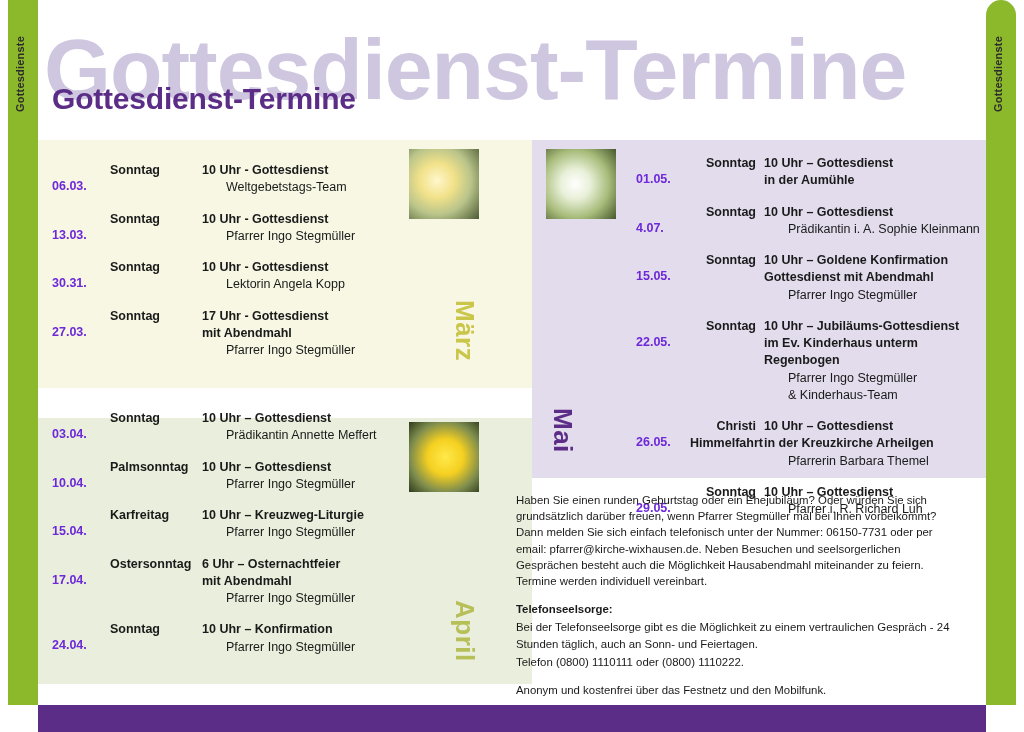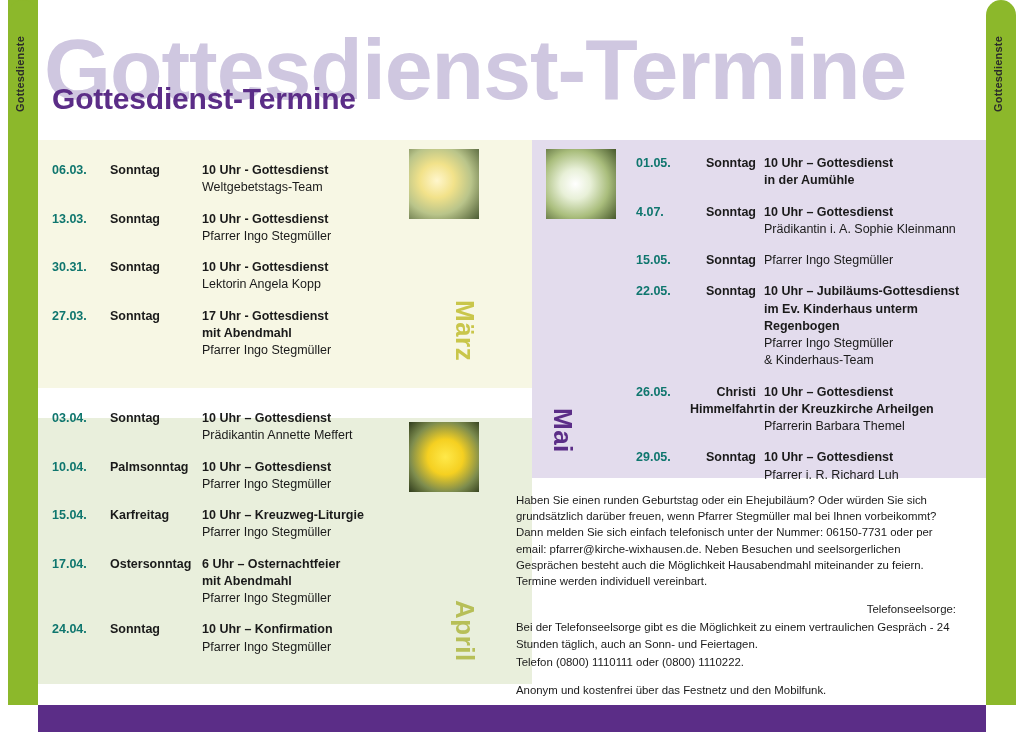--- a/index.html
+++ b/index.html
@@ -156,36 +156,37 @@
   .entry {
     display: flex;
     margin-bottom: 14px;
     line-height: 1.38;
   }
   .entry .date {
     width: 58px;
     flex: 0 0 58px;
     font-size: 12.5px;
     font-weight: bold;
-    color: #0f766e;
+    color: #6d28d9;
+    margin-top: 16px;
   }
   .entry .day {
     width: 92px;
     flex: 0 0 92px;
     font-size: 12.5px;
     font-weight: bold;
     color: #1a1a1a;
   }
   .entry .desc {
     flex: 1 1 auto;
     font-size: 12.5px;
     color: #1a1a1a;
   }
   .desc .head { font-weight: bold; display: block; }
-  .desc .sub { display: block; }
+  .desc .sub { display: block; margin-left: 24px; }
 
   .entries-mai .entry .date {
     width: 54px; flex: 0 0 54px;
   }
   .entries-mai .entry .day {
     width: 74px; flex: 0 0 74px;
     text-align: right;
     padding-right: 8px;
     box-sizing: border-box;
   }
@@ -193,21 +194,21 @@
   
   .textblock {
     position: absolute;
     left: 516px; top: 492px;
     width: 440px;
     font-size: 11.4px;
     color: #1a1a1a;
     line-height: 1.42;
   }
   .textblock p { margin: 0 0 12px 0; }
-  .textblock .heading { font-weight: normal; margin: 0 0 2px 0; text-align: right; }
+  .textblock .heading { font-weight: bold; margin: 0 0 2px 0; }
 </style>
 </head>
 <body>
 
 <div class="page">
   <div class="bg-white"></div>
   <div class="left-green"></div>
   <div class="left-green-top"></div>
   <div class="right-green"></div>
   <div class="inner-white"></div>
@@ -320,20 +321,21 @@
         <div class="day">Sonntag</div>
         <div class="desc">
           <span class="head">10 Uhr – Gottesdienst</span>
           <span class="sub">Prädikantin i. A. Sophie Kleinmann</span>
         </div>
       </div>
       <div class="entry">
         <div class="date">15.05.</div>
         <div class="day">Sonntag</div>
         <div class="desc">
+          <span class="head">10 Uhr – Goldene Konfirmation<br>Gottesdienst mit Abendmahl</span>
           <span class="sub">Pfarrer Ingo Stegmüller</span>
         </div>
       </div>
       <div class="entry">
         <div class="date">22.05.</div>
         <div class="day">Sonntag</div>
         <div class="desc">
           <span class="head">10 Uhr – Jubiläums-Gottesdienst<br>im Ev. Kinderhaus unterm Regenbogen</span>
           <span class="sub">Pfarrer Ingo Stegmüller<br>&amp; Kinderhaus-Team</span>
         </div>

